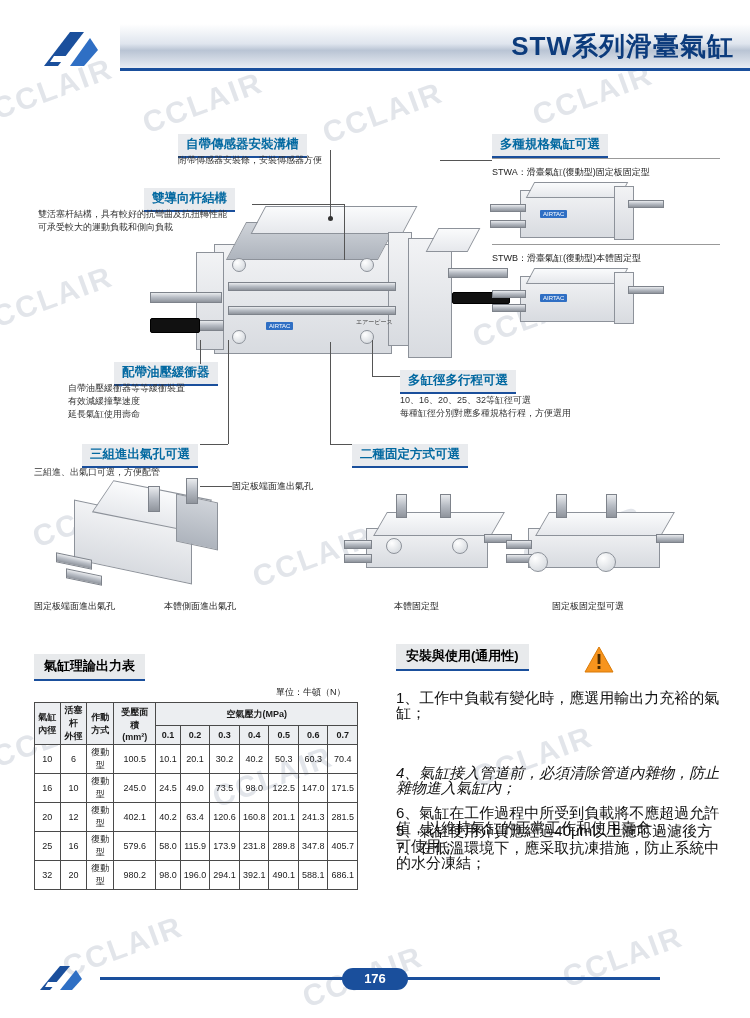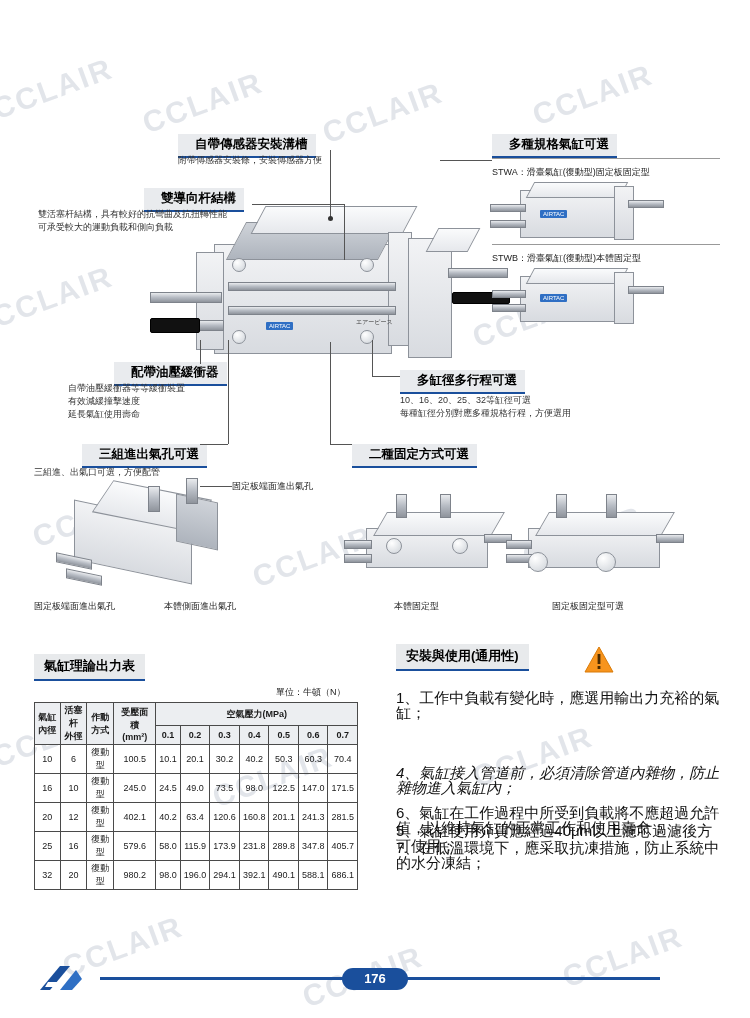--- a/index.html
+++ b/index.html
@@ -38,21 +38,21 @@
   .logo svg{display:block;}
 
   .section-title{
     position:absolute;font-size:13px;font-weight:bold;color:#000;
     padding:3px 10px 4px 10px;background:#e8eaec;border-bottom:2px solid #1a4f9c;
   }
 
   
   .callout-title{
     position:absolute;background:#e9ebee;border-bottom:2px solid #1a4f9c;
-    font-size:12.5px;font-weight:bold;color:#000000;padding:2px 8px 3px 17px;white-space:nowrap;
+    font-size:12.5px;font-weight:bold;color:#0369a1;padding:2px 8px 3px 8px;white-space:nowrap;
   }
   .callout-body{
     position:absolute;font-size:9px;line-height:13px;color:#333;white-space:nowrap;
   }
   .cap{
     position:absolute;font-size:9px;color:#222;white-space:nowrap;
   }
   .lead{position:absolute;background:#555;}
   .dot{position:absolute;width:5px;height:5px;border-radius:50%;background:#333;}
 
@@ -97,20 +97,31 @@
   <div class="wm" style="left:30px;top:500px;">CCLAIR</div>
   <div class="wm" style="left:250px;top:540px;">CCLAIR</div>
   <div class="wm" style="left:520px;top:520px;">CCLAIR</div>
   <div class="wm" style="left:-10px;top:720px;">CCLAIR</div>
   <div class="wm" style="left:210px;top:760px;">CCLAIR</div>
   <div class="wm" style="left:470px;top:740px;">CCLAIR</div>
   <div class="wm" style="left:60px;top:930px;">CCLAIR</div>
   <div class="wm" style="left:300px;top:960px;">CCLAIR</div>
   <div class="wm" style="left:560px;top:940px;">CCLAIR</div>
 
+  <div class="hdr">
+    <div class="hdr-band"></div>
+    <div class="hdr-title">STW系列滑臺氣缸</div>
+    <div class="logo">
+      <svg width="76" height="44" viewBox="0 0 76 44">
+        <polygon points="8,40 34,6 48,6 22,40" fill="#1a4f9c"></polygon>
+        <polygon points="34,40 54,12 62,24 48,40" fill="#2f6fc4"></polygon>
+        <polygon points="18,30 34,30 30,36 14,36" fill="#ffffff"></polygon>
+      </svg>
+    </div>
+  </div>
 
 
   <div>
 
     <div class="mblk" style="left:214px;top:244px;width:176px;height:108px;"></div>
     <div class="mblk dark" style="left:236px;top:222px;width:150px;height:36px;transform:skewX(-28deg);"></div>
     <div class="mblk lite" style="left:258px;top:206px;width:150px;height:26px;transform:skewX(-28deg);"></div>
     <div class="mblk" style="left:388px;top:232px;width:22px;height:112px;"></div>
 
     <div class="mblk" style="left:196px;top:252px;width:26px;height:96px;"></div>

